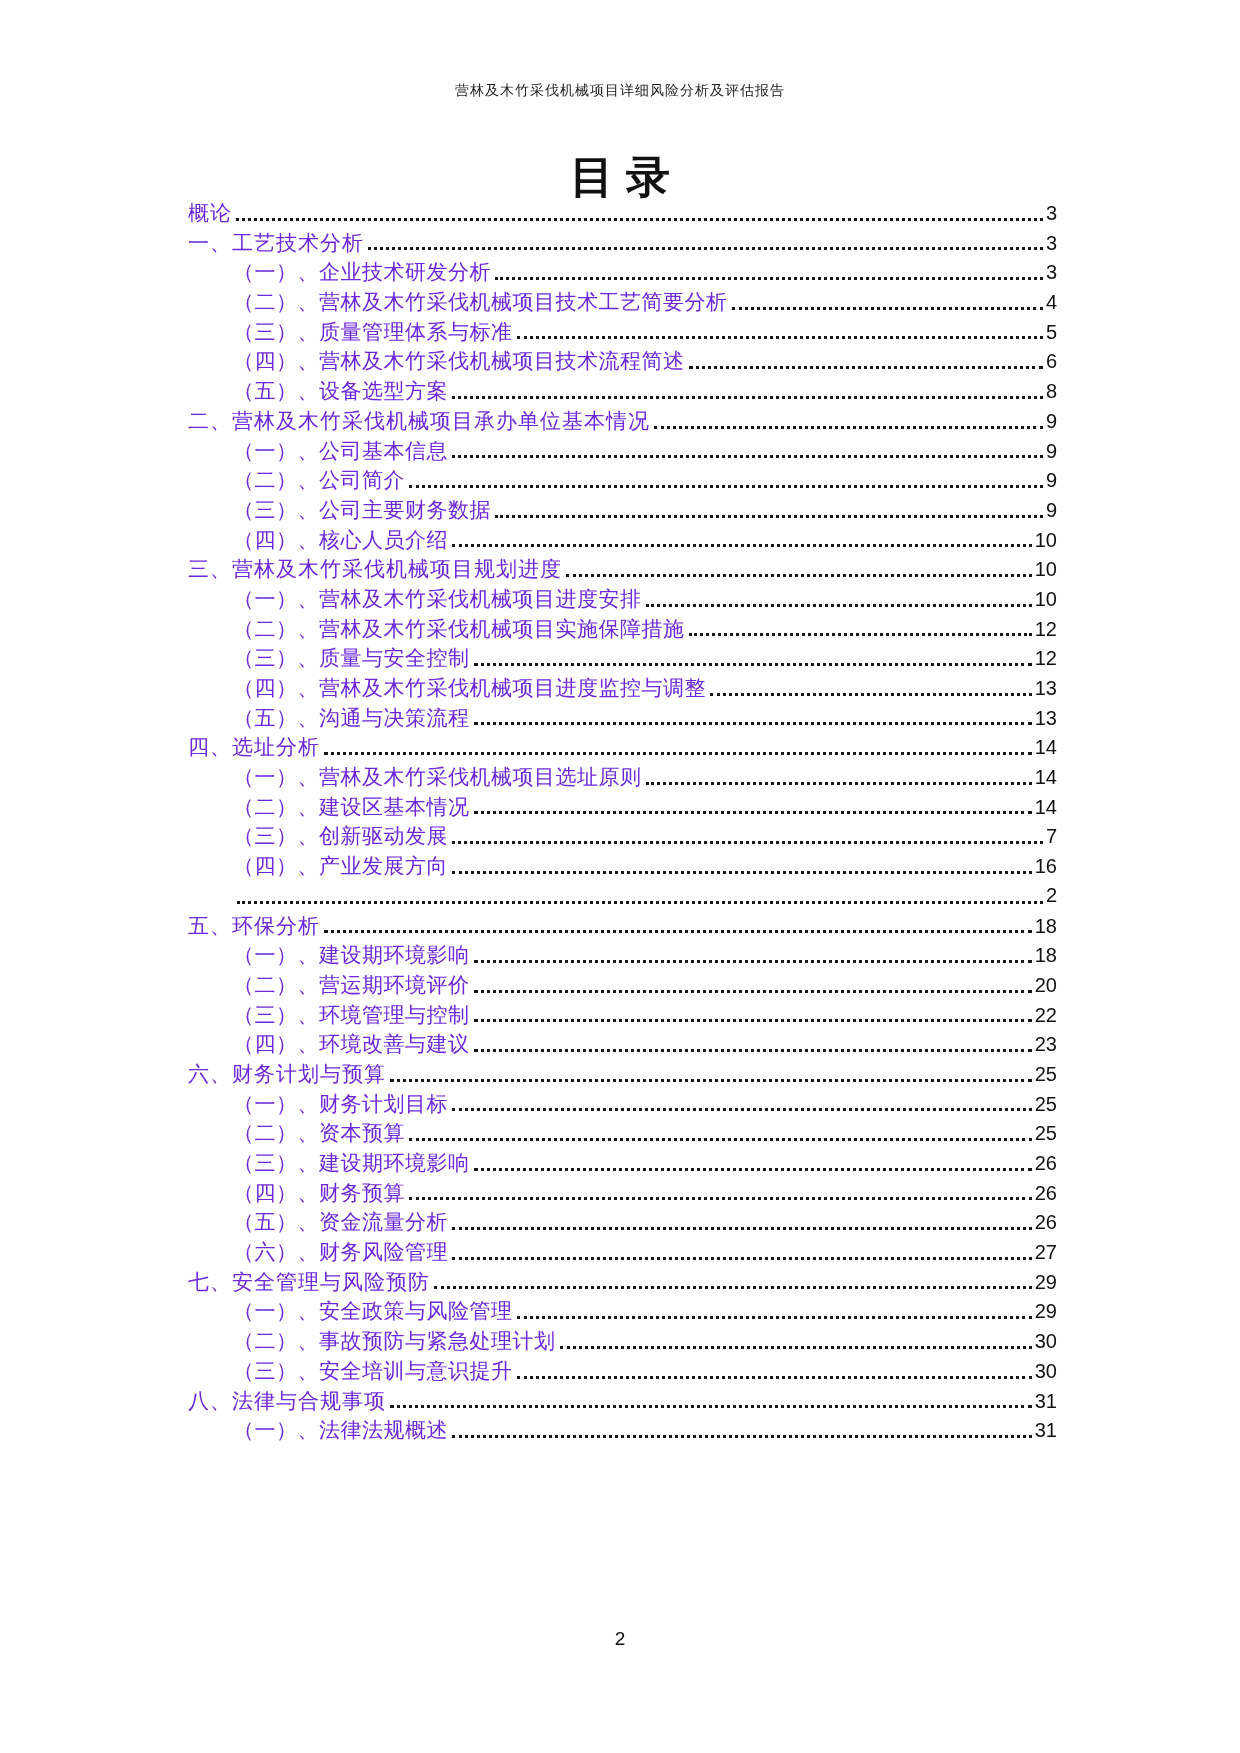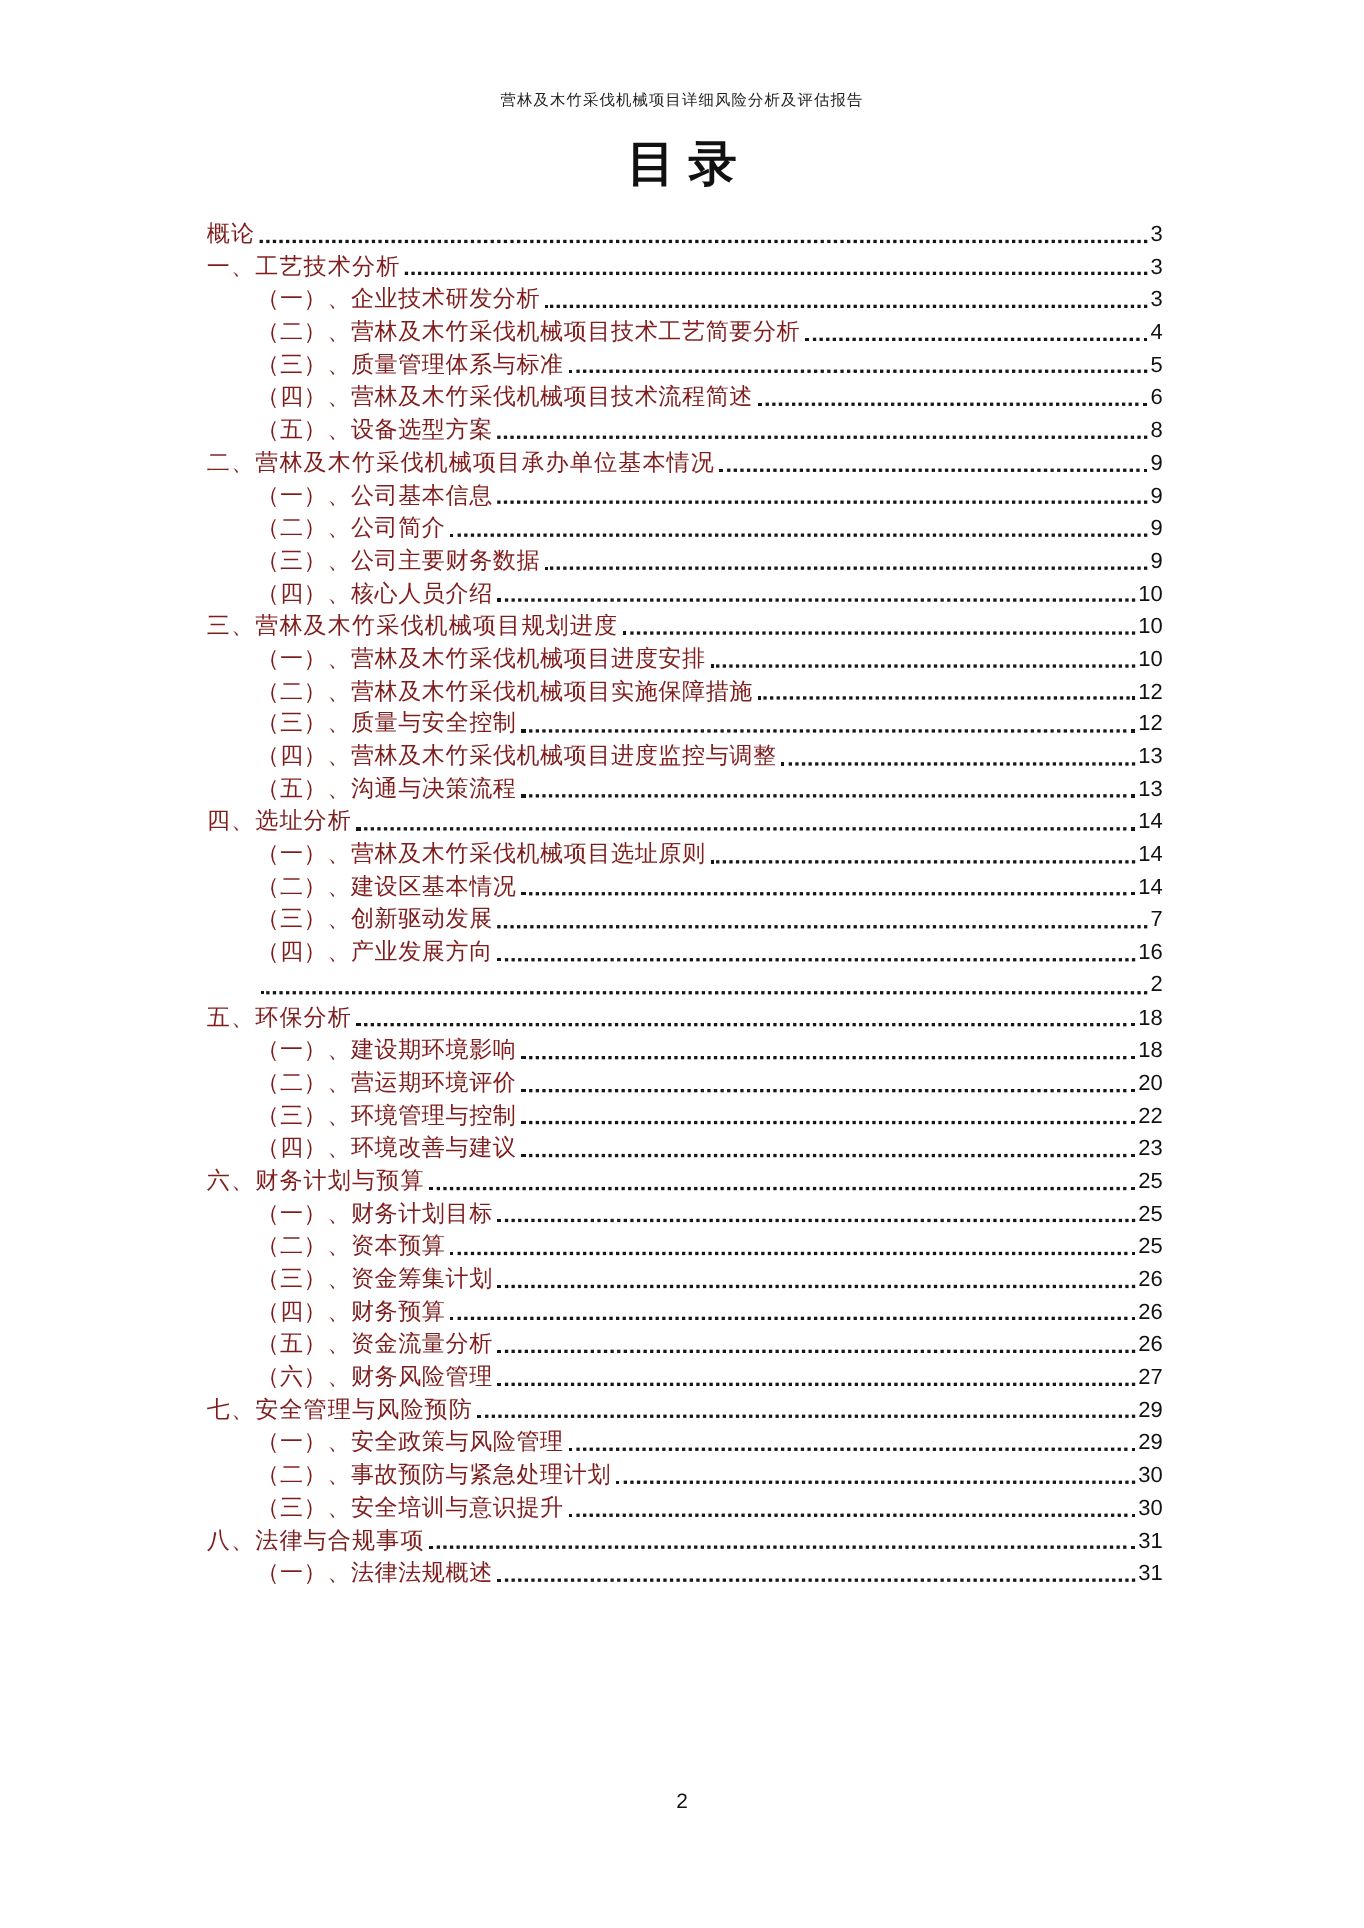--- a/index.html
+++ b/index.html
@@ -22,21 +22,21 @@
     left: 0;
     width: 100%;
     text-align: center;
     font-size: 14px;
     letter-spacing: 1px;
     color: #222222;
     white-space: nowrap;
   }
   .doc-title {
     position: absolute;
-    top: 120px;
+    top: 148px;
     left: 0;
     width: 100%;
     text-align: center;
     font-size: 44px;
     font-weight: 700;
     letter-spacing: 12px;
     text-indent: 12px;
     color: #111111;
     white-space: nowrap;
   }
@@ -53,21 +53,21 @@
     line-height: 29.7px;
     height: 29.7px;
     cursor: pointer;
   }
   .toc-row.level-1 {
     padding-left: 45px;
   }
   .toc-label {
     white-space: nowrap;
     letter-spacing: 0.5px;
-    color: #7f1d1d;
+    color: #6d28d9;
   }
   .toc-row.level-0 .toc-label {
     letter-spacing: 1px;
   }
   .toc-leader {
     flex: 1 1 auto;
     min-width: 12px;
     align-self: flex-end;
     border-bottom: 3px dotted #161616;
     margin: 0 3px 7px 4px;
@@ -252,21 +252,21 @@
       <span class="toc-label">（一）、财务计划目标</span>
       <span class="toc-leader"></span>
       <span class="toc-page">25</span>
     </div>
       <div class="toc-row level-1">
       <span class="toc-label">（二）、资本预算</span>
       <span class="toc-leader"></span>
       <span class="toc-page">25</span>
     </div>
       <div class="toc-row level-1">
-      <span class="toc-label">（三）、资金筹集计划</span>
+      <span class="toc-label">（三）、建设期环境影响</span>
       <span class="toc-leader"></span>
       <span class="toc-page">26</span>
     </div>
       <div class="toc-row level-1">
       <span class="toc-label">（四）、财务预算</span>
       <span class="toc-leader"></span>
       <span class="toc-page">26</span>
     </div>
       <div class="toc-row level-1">
       <span class="toc-label">（五）、资金流量分析</span>

